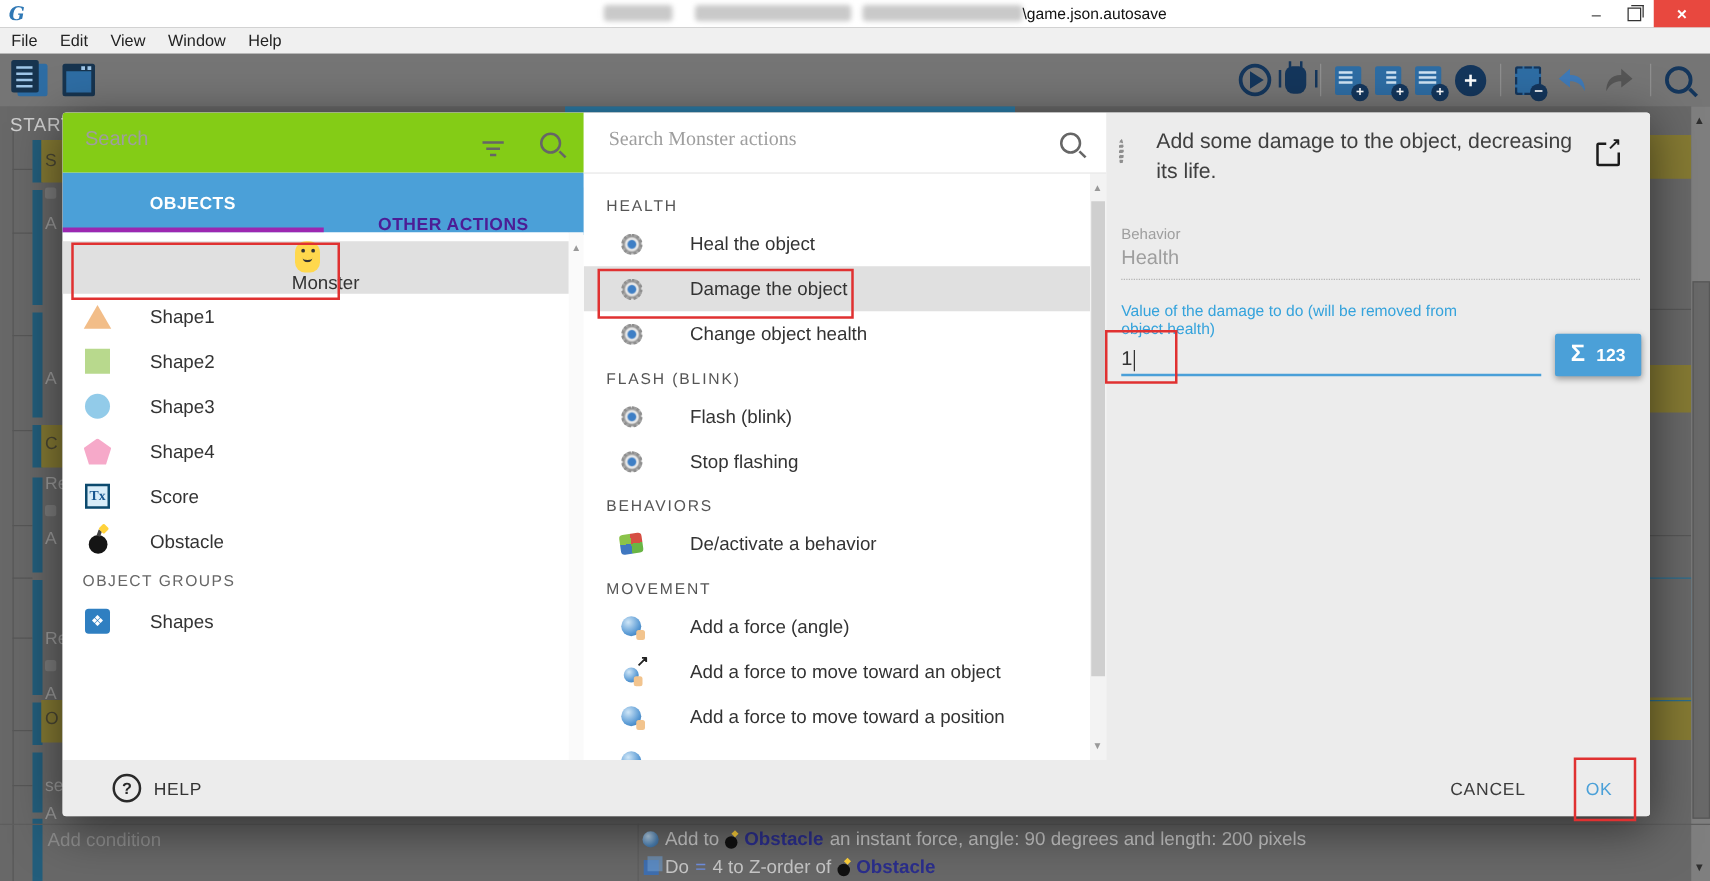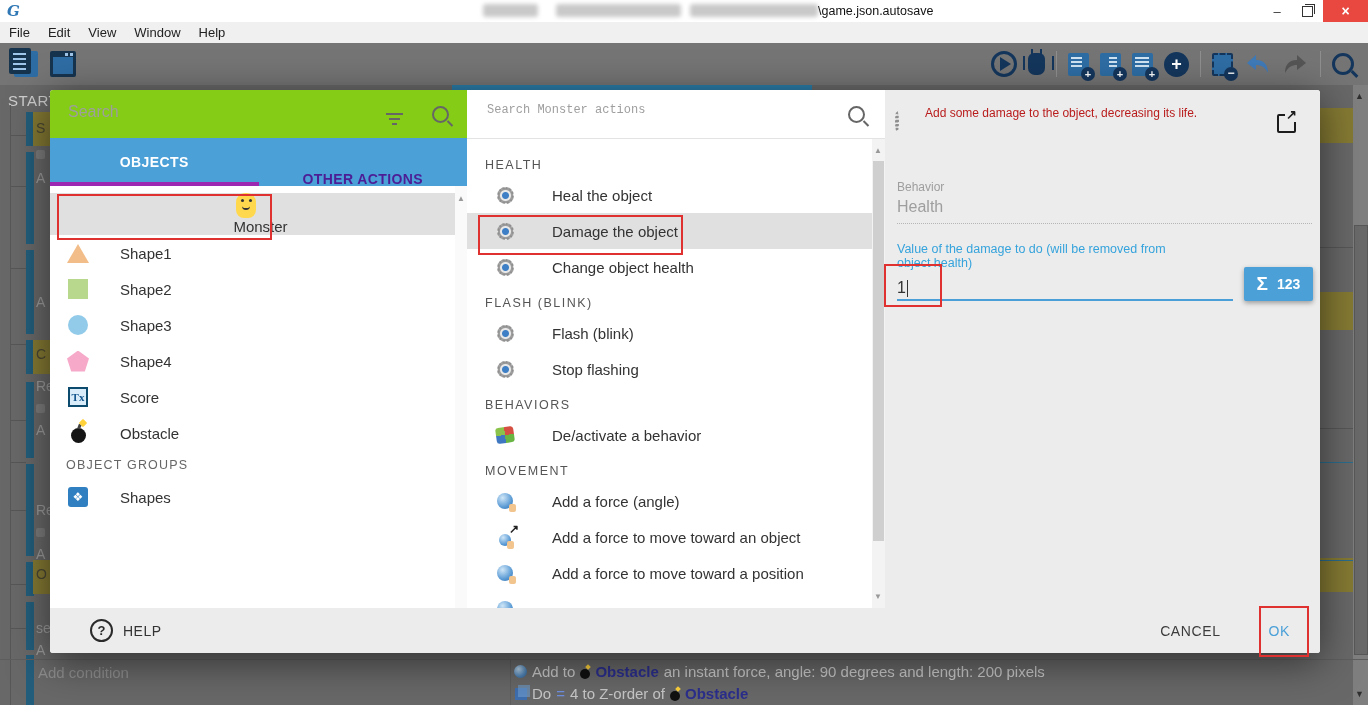--- a/index.html
+++ b/index.html
@@ -121,21 +121,21 @@
   .sh-tx{width:20px;height:20px;background:#d8edf9;border:2px solid #0c4a6e;box-sizing:border-box;display:flex;align-items:center;justify-content:center;
          font:bold 11px "Liberation Serif",serif;color:#16568f;}
   .bomb{position:relative;width:15px;height:15px;background:#151515;border-radius:50%;margin-top:5px;}
   .bomb::before{content:"";position:absolute;top:-4px;left:7px;width:3px;height:5px;background:#444;transform:rotate(20deg);}
   .bomb::after{content:"";position:absolute;top:-8px;left:9px;width:6px;height:6px;background:#ffd23b;transform:rotate(45deg);border-radius:1px;}
   .sh-grp{width:20px;height:20px;background:#2f7fc1;border-radius:3px;color:#fff;display:flex;align-items:center;justify-content:center;font-size:12px;}
   .sh-grp::before{content:"❖";}
 
   .search-mid{position:relative;height:48px;background:#fff;border-bottom:1px solid #e3e3e3;}
   .search-mid input{position:absolute;left:18px;top:12px;width:320px;border:none;outline:none;background:transparent;
-                    font-size:12px;color:#b91c1c;font-family:Liberation Mono, monospace;}
+                    font-size:16px;color:#b91c1c;font-family:Liberation Serif, serif;}
   .mag-mid{position:absolute;right:20px;top:16px;}
   .blue-strip{position:absolute;left:0;top:60px;width:5px;height:38px;background:#4ba0d8;}
   .action-list{position:absolute;left:0;top:49px;right:13px;bottom:0;overflow:hidden;padding-top:8px;background:#fff;}
   .sec-title{height:24px;margin-top:6px;display:flex;align-items:center;padding-left:18px;font-size:12.5px;color:#555;letter-spacing:1.5px;}
   .act-row{height:36px;display:flex;align-items:center;padding-left:28px;font-size:15px;color:#333;}
   .act-row.selected{background:#e0e0e0;}
   .act-ic{width:20px;margin-right:37px;display:flex;justify-content:center;align-items:center;}
   .gear{width:17px;height:17px;border-radius:50%;box-sizing:border-box;border:2px dotted #8f8f8f;
         background:radial-gradient(circle,#3f7fc5 0 3px,#e8e8e8 4px 5px,#9e9e9e 6px 7px,#c2c2c2 8px);}
   .puzzle{width:18px;height:16px;border-radius:3px;transform:rotate(-8deg);
@@ -143,21 +143,21 @@
   .force{position:relative;width:16px;height:16px;border-radius:50%;background:radial-gradient(circle at 35% 30%,#cfe6f7,#5b9bd5 60%,#2f6da8);}
   .force::after{content:"";position:absolute;right:-3px;bottom:-3px;width:7px;height:8px;background:#f2c48e;border-radius:2px;}
   .force.arrow{width:12px;height:12px;margin-top:6px;}
   .force.arrow::before{content:"↗";position:absolute;top:-12px;right:-8px;font-size:12px;color:#222;font-weight:bold;}
   .mid-scroll{position:absolute;right:0;top:49px;width:13px;bottom:0;background:#f3f3f3;}
   .mid-scroll .arrow{position:absolute;left:2px;font-size:8px;color:#999;}
   .mid-scroll .thumb{position:absolute;left:1px;top:22px;width:11px;height:380px;background:#cfcfcf;}
 
   .desc-gear{position:absolute;left:10px;top:23px;}
   .desc-gear .gear{width:22px;height:22px;}
-  .desc-text{position:absolute;left:40px;top:11px;width:345px;font-size:12px;color:#b91c1c;line-height:24px;}
+  .desc-text{position:absolute;left:40px;top:11px;width:345px;font-size:17px;color:#404040;line-height:24px;}
   .icon-open{position:absolute;right:24px;top:24px;width:15px;height:15px;border:2px solid #1c1c1c;border-radius:2px;}
   .icon-open::after{content:"↗";position:absolute;right:-3px;top:-9px;font-size:13px;font-weight:bold;color:#1c1c1c;background:#ececec;padding-left:1px;}
   .bhv-label{position:absolute;left:12px;top:90px;font-size:12px;color:#9e9e9e;}
   .bhv-value{position:absolute;left:12px;top:108px;font-size:16px;color:#9e9e9e;}
   .bhv-dotted{position:absolute;left:12px;top:133px;right:8px;border-bottom:1px dotted #b5b5b5;}
   .param-label{position:absolute;left:12px;top:153px;width:272px;font-size:12.5px;line-height:13.5px;color:#35a3dc;}
   .param-field{position:absolute;left:12px;top:181px;width:336px;height:26px;border-bottom:2px solid #4a9fd8;
                font-size:16px;color:#333;display:flex;align-items:flex-end;padding-bottom:2px;}
   .caret{width:1px;height:17px;background:#333;margin-left:1px;}
   .sigma-btn{position:absolute;left:359px;top:177px;width:69px;height:34px;background:#4ba0d8;border-radius:2px;

